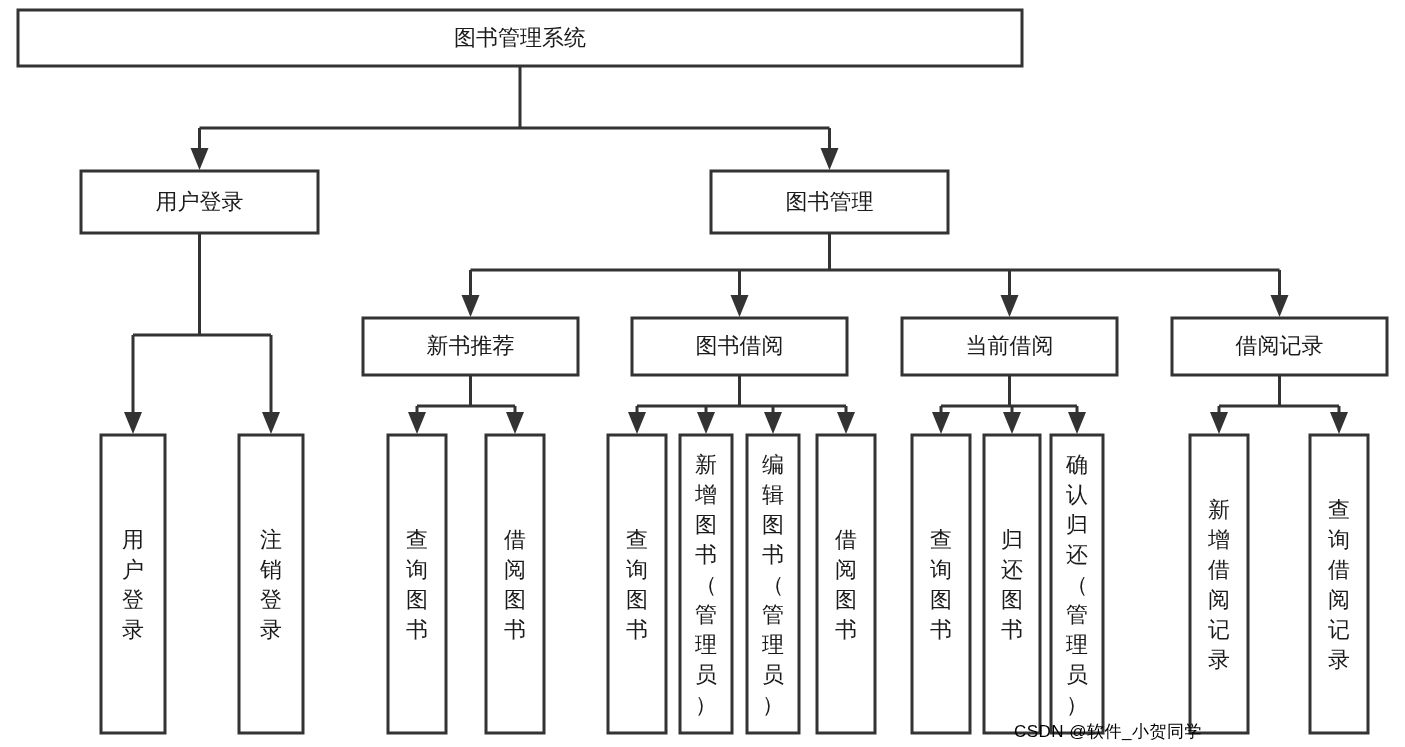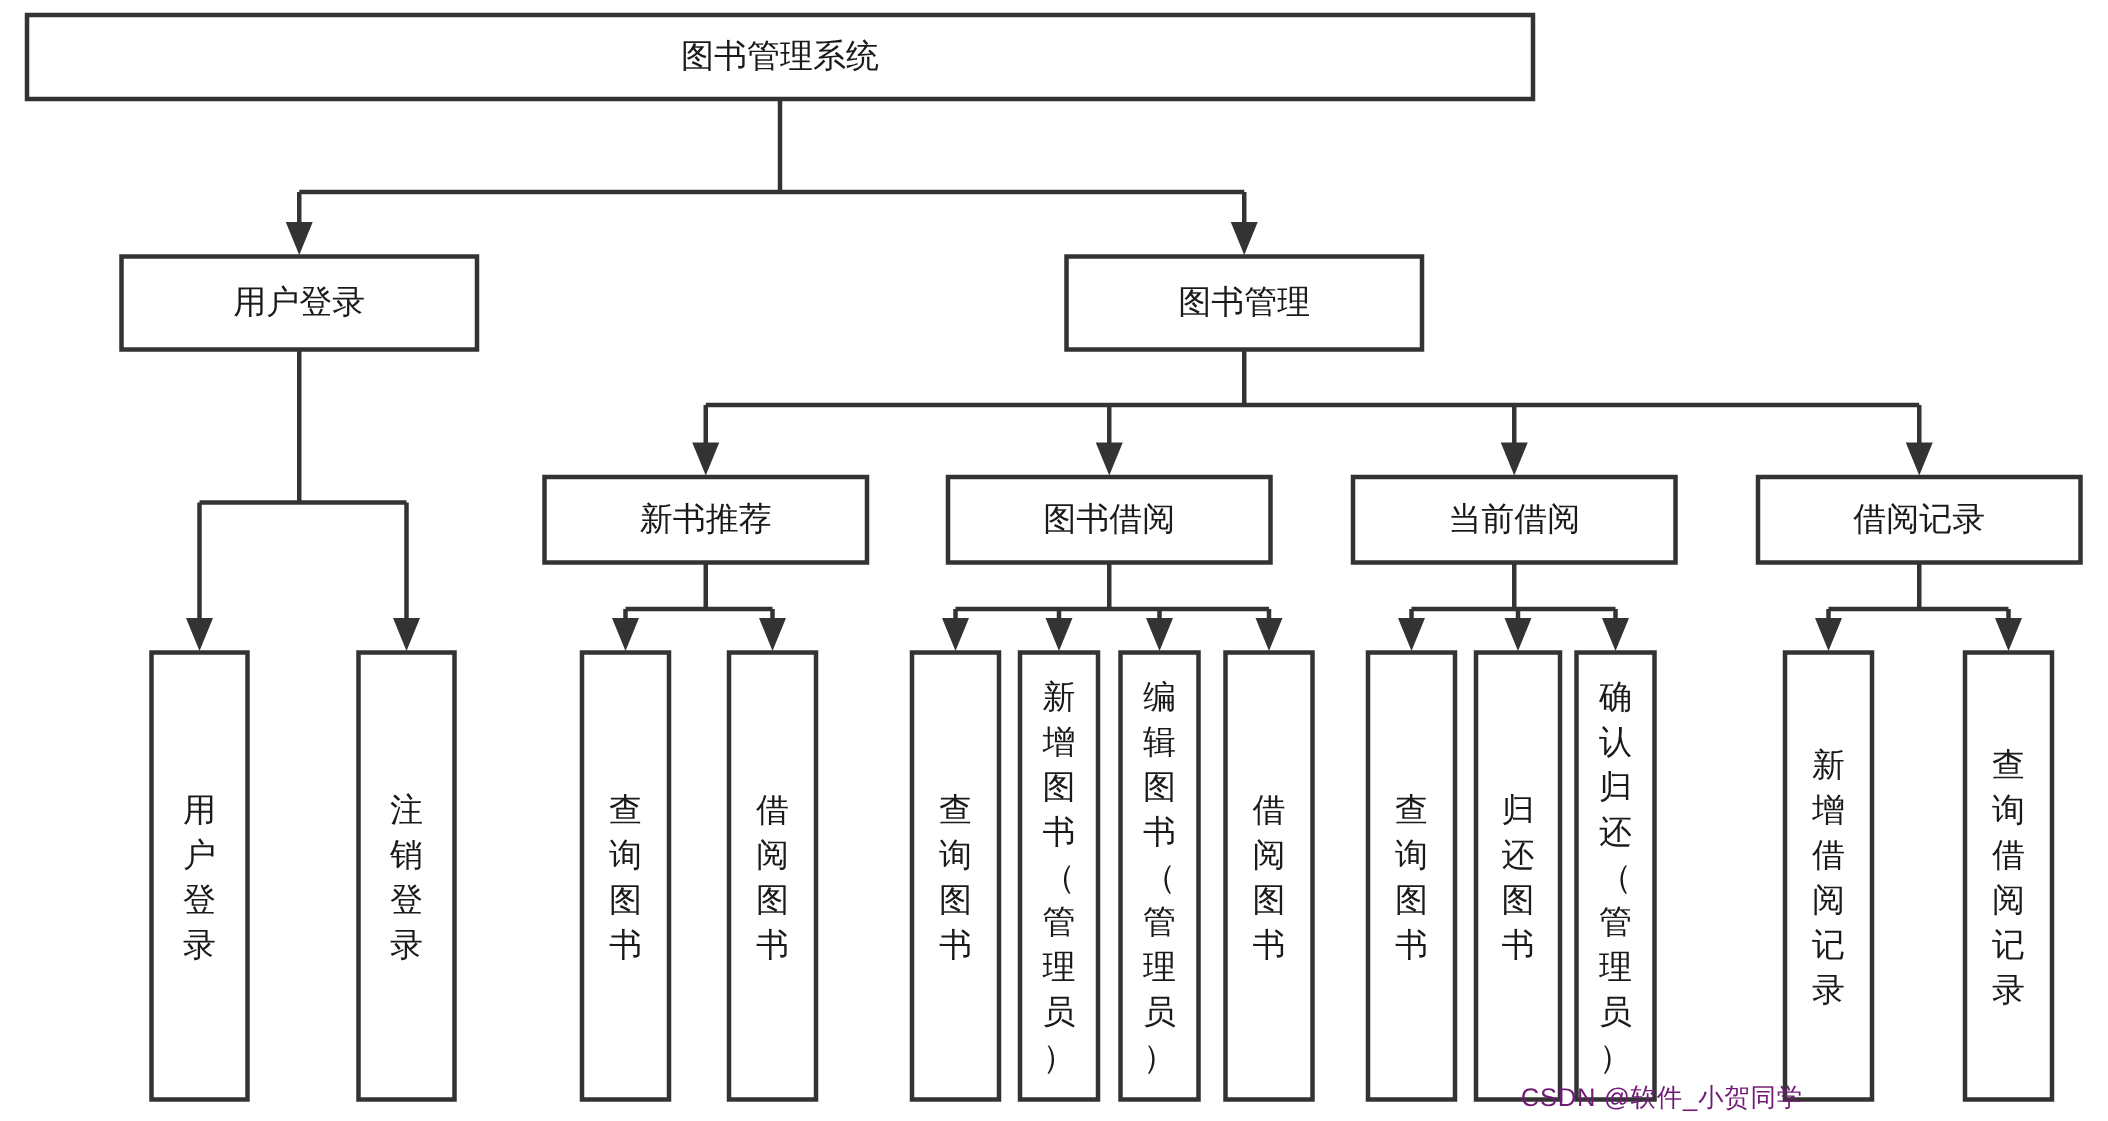--- a/index.html
+++ b/index.html
@@ -53,21 +53,21 @@
     font-size: 22px;
     fill: #1a1a1a;
     text-anchor: middle;
   }
   .watermark {
     position: absolute;
     right: 8px;
     bottom: 4px;
     font-family: "Liberation Sans", sans-serif;
     font-size: 17px;
-    color: #701a75;
+    color: #000000;
     white-space: nowrap;
     letter-spacing: 0.5px;
     pointer-events: none;
   }
 </style>
 </head>
 <body>
 
 <div id="diagram-root">
 

